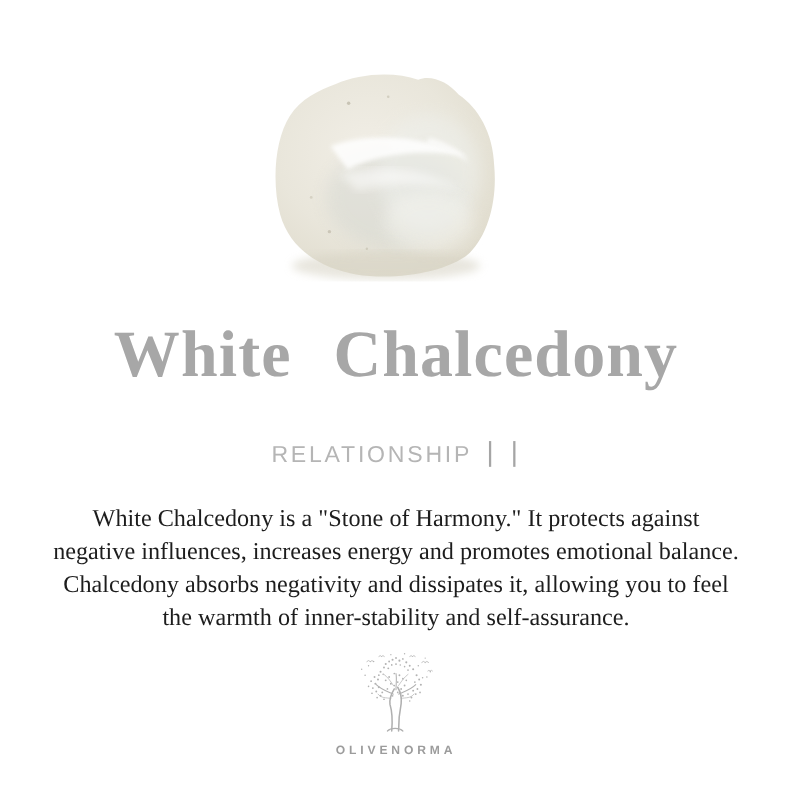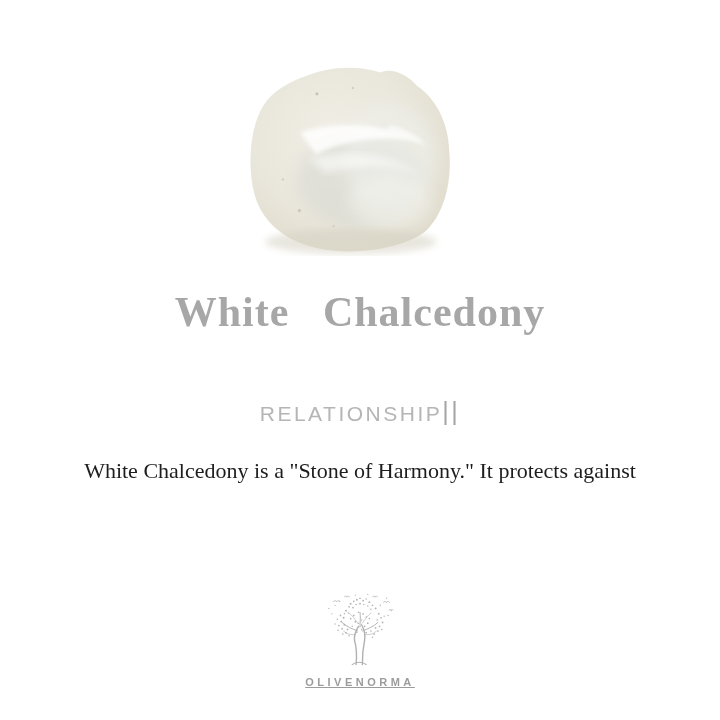--- a/index.html
+++ b/index.html
@@ -20,36 +20,37 @@
   }
   .stone-wrap svg { width: 100%; height: 100%; display: block; }
 
   .title {
     position: absolute;
     top: 288px;
     left: 0;
     width: 100%;
     text-align: center;
     font-family: "Liberation Serif", serif;
-    font-size: 42px;
+    font-size: 60px;
     font-weight: bold;
     color: #a7a7a7;
     letter-spacing: 1px;
     word-spacing: 22px;
     white-space: nowrap;
   }
 
   .tags-row {
     position: absolute;
     top: 399px;
     left: 0;
     width: 100%;
     display: flex;
     justify-content: center;
     align-items: center;
+    gap: 13px;
     font-family: "Liberation Sans", sans-serif;
     font-size: 21px;
     color: #b5b5b5;
     letter-spacing: 2.5px;
     font-weight: 400;
   }
   .tag { white-space: nowrap; }
   .tag-sep {
     color: #a5a5a5;
     font-size: 25px;
@@ -80,21 +81,20 @@
     align-items: center;
   }
   .logo svg { width: 86px; height: 78px; display: block; }
   .brand-name {
     margin-top: 6px;
     font-family: "Liberation Sans", sans-serif;
     font-size: 11px;
     letter-spacing: 3.5px;
     color: #9c9c9c;
     font-weight: 700;
-    text-decoration: underline;
   }
 </style>
 </head>
 <body>
 
 <div class="canvas">
 
   <div class="stone-wrap">
     <svg viewBox="0 0 220 196">
       <defs>
@@ -142,20 +142,23 @@
   <div class="title">White Chalcedony</div>
 
   <div class="tags-row">
     <span class="tag">RELATIONSHIP</span>
     <span class="tag-sep">|</span>
     <span class="tag-sep">|</span>
   </div>
 
   <div class="description">
     <div>White Chalcedony is a "Stone of Harmony." It protects against</div>
+    <div>negative influences, increases energy and promotes emotional balance.</div>
+    <div>Chalcedony absorbs negativity and dissipates it, allowing you to feel</div>
+    <div>the warmth of inner-stability and self-assurance.</div>
   </div>
 
   <div class="logo">
     <svg viewBox="0 0 100 100" fill="none" stroke="#b0b0b0" stroke-width="1" stroke-linecap="round">
 
       <path d="M45,93 C46,82 46,72 43,62 C42,55 45,49 48,44" stroke-width="1.8"></path>
       <path d="M53,93 C53,82 54,71 56,61 C57,53 55,47 52,42" stroke-width="1.8"></path>
       <path d="M40,93 C44,89 54,89 58,93" stroke-width="1.4"></path>
 
       <path d="M47,50 C40,47 33,45 27,39" stroke-width="1.2"></path>

